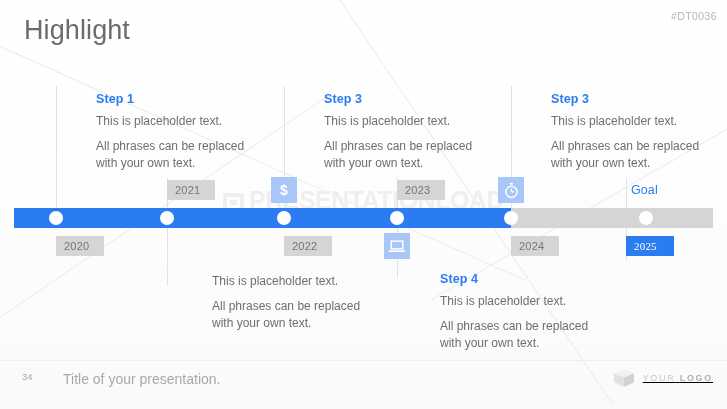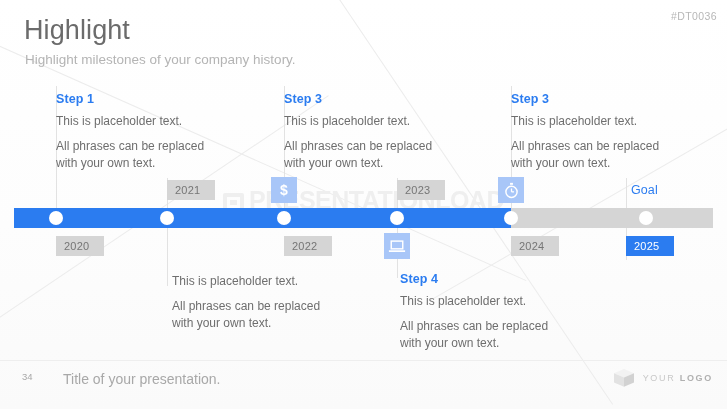--- a/index.html
+++ b/index.html
@@ -70,65 +70,64 @@
   
   .conn { position:absolute; width:1px; background:#e2e2e2; }
 
   
   .chip {
     position:absolute; height:20px; width:48px;
     background:#d5d5d5; color:#757575;
     font-size:11px; line-height:20px;
     padding-left:8px; letter-spacing:.2px;
   }
-  .chip.goal-chip { background:#2b7cf0; color:#ffffff; }
+  .chip.goal-chip { background:#2b7cf0; color:#ffffff;font-family:Liberation Serif, serif; }
   .plain-label {
     position:absolute; font-size:12.5px; color:#2b7cf0;
     line-height:20px; height:20px; letter-spacing:.1px;
   }
 
   
   .badge {
     position:absolute; width:26px; height:26px;
     background:#a8c6f8; display:flex;
     align-items:center; justify-content:center;
   }
   .badge svg { display:block; }
 
   
-  .step { position:absolute; width:150px; }
+  .step { position:absolute; width:150px;margin-left:40px; }
   .step .shead {
     font-size:12.5px; color:#2b7cf0; font-weight:bold;
     letter-spacing:.1px; margin-bottom:7px; line-height:1;
   }
   .step .sline {
     font-size:12px; color:#6e6e6e; line-height:1.42;
   }
   .step .sline.gap { margin-top:8px; }
 
   
   #footline { position:absolute; left:0; top:360px; width:727px; height:1px; background:#eeeeee; }
   #page-num  { position:absolute; left:22px; top:371px; font-size:9.5px; color:#a8a8a8; }
   #foot-title{ position:absolute; left:63px; top:371px; font-size:14px; color:#a8a8a8; }
-  #logo { position:absolute; right:14px; top:368px; display:flex; align-items:center; gap:8px; }
+  #logo { position:absolute; right:14px; top:368px; display:flex; align-items:center; gap:8px;text-decoration:underline; }
   #logo .ltext { font-size:9px; color:#c8c8c8; letter-spacing:1.7px; }
   #logo .ltext b { color:#b0b0b0; font-weight:bold; }
 </style>
 </head>
 <body>
 
 <div id="slide">
 
   <div class="diag d1"></div>
   <div class="diag d2"></div>
   <div class="diag d3"></div>
   <div class="diag d4"></div>
 
   <div id="title">Highlight</div>
-  <div id="subtitle">Highlight milestones of your company history.</div>
   <div id="doc-id">#DT0036</div>
 
   <div id="watermark">
     <span class="wmicon"></span><span>PRESENTATIONLOAD</span>
   </div>
 
   <div class="conn" style="left:56px;  top:86px;  height:122px;"></div>
   <div class="conn" style="left:167px; top:178px; height:82px;"></div>
   <div class="conn" style="left:284px; top:86px;  height:122px;"></div>
   <div class="conn" style="left:397px; top:178px; height:100px;"></div>

